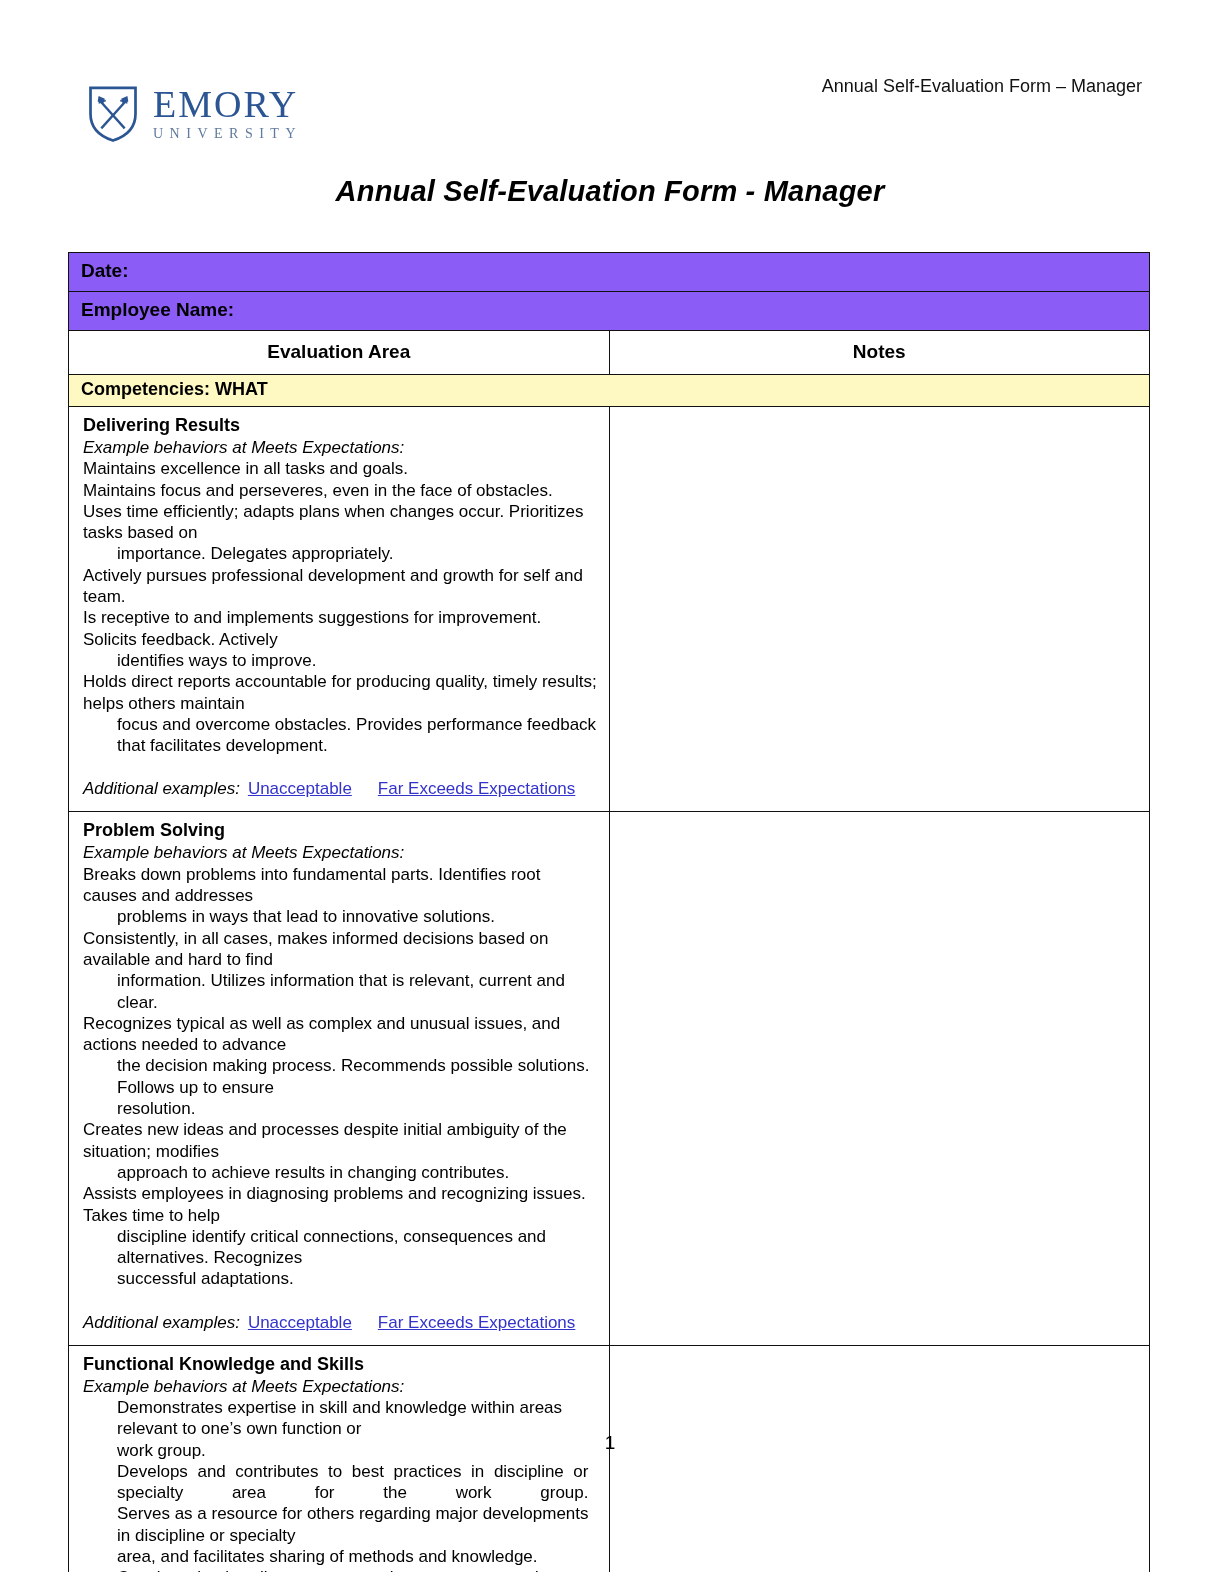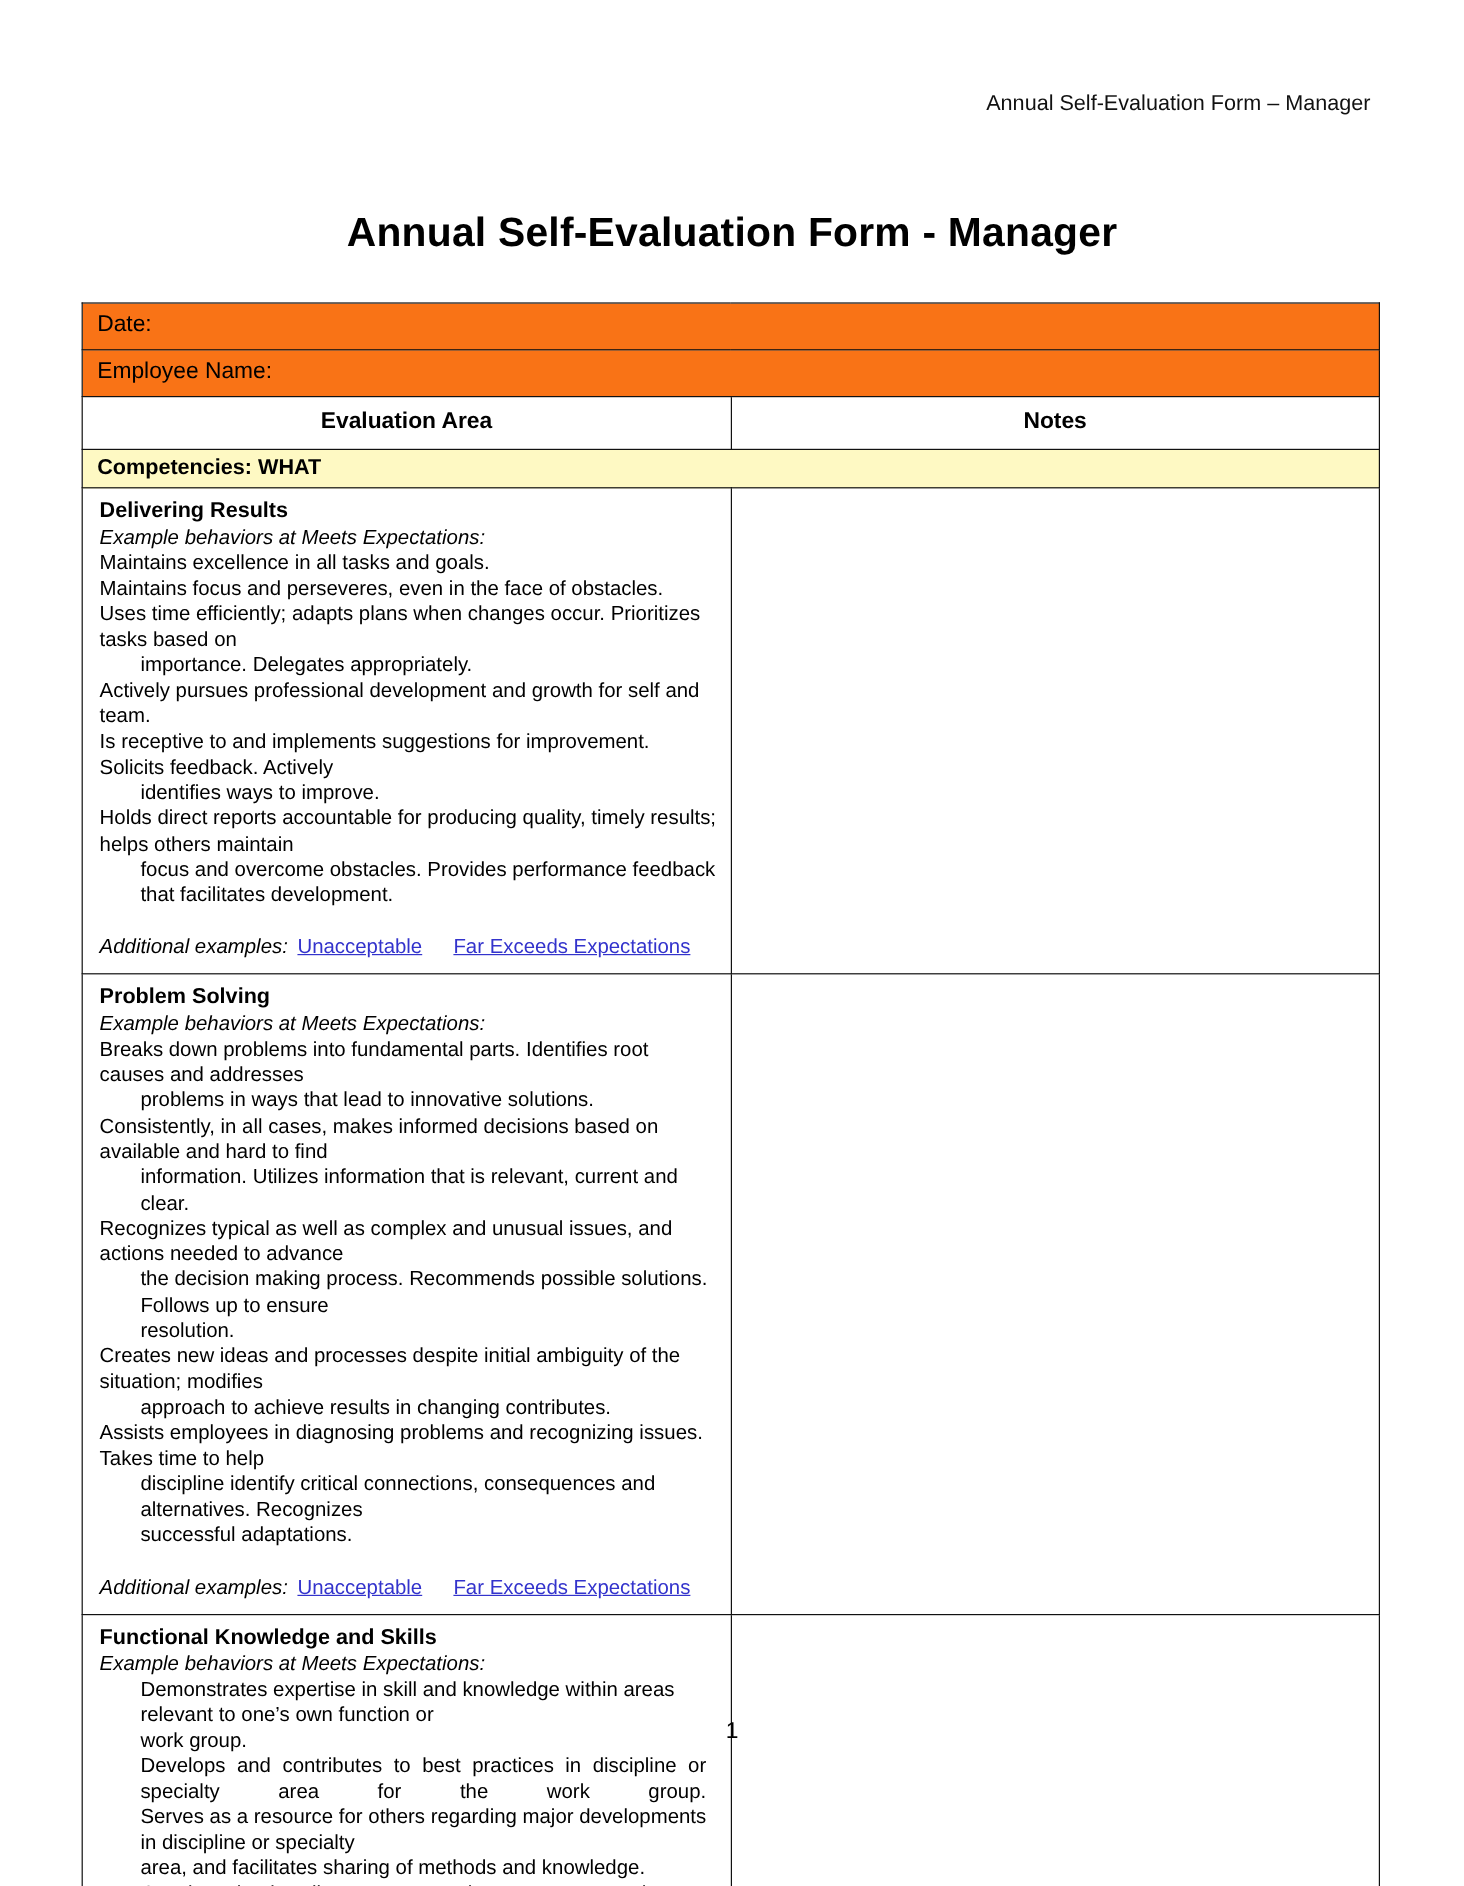--- a/index.html
+++ b/index.html
@@ -25,29 +25,29 @@
     font-family:"Liberation Serif", serif;
     font-size:38px; line-height:36px; color:#2b5693; letter-spacing:2px; font-weight:500;
   }
   .wordmark-sub {
     font-family:"Liberation Serif", serif;
     font-size:14px; color:#5f7a9e; letter-spacing:6.5px; margin-top:4px;
   }
 
   .doc-title {
     position:absolute; top:175px; left:0; width:100%;
-    text-align:center; font-size:34px; font-weight:bold; letter-spacing:0.2px;
+    text-align:center; font-size:29px; font-weight:bold; letter-spacing:0.2px;font-style:italic;
   }
 
   .tablewrap { position:absolute; top:252px; left:68px; width:1082px; }
   table.form { border-collapse:collapse; width:100%; table-layout:fixed; }
   table.form td { vertical-align:top; border:1.5px solid #111; }
 
   .row-gray td {
-    background:#f97316; font-weight:normal; font-size:19px;
+    background:#8b5cf6; font-weight:bold; font-size:19px;
     padding:7px 12px 9px 12px;
   }
   .row-employee td { border-bottom:3px solid #000; }
   .row-colhead td {
     background:#fff; font-weight:bold; font-size:19px;
     text-align:center; padding:10px 0 11px 0;
   }
   .row-comp td {
     background:#fef9c3; font-weight:bold; font-size:18px;
     padding:4px 12px 6px 12px; border-bottom:2.5px solid #000;
@@ -77,20 +77,35 @@
     text-align:center; font-size:19px;
   }
 </style>
 </head>
 <body>
 
 <div class="page">
 
   <div class="header-right">Annual Self-Evaluation Form – Manager</div>
 
+  <div class="logo">
+    <svg class="shield" viewBox="0 0 60 66" xmlns="http://www.w3.org/2000/svg">
+      <path d="M5 4 H55 V33 C55 50 42.5 58.5 30 62.5 C17.5 58.5 5 50 5 33 Z" fill="#ffffff" stroke="#2b5693" stroke-width="3"></path>
+      <line x1="17" y1="20" x2="43" y2="49" stroke="#2b5693" stroke-width="2.6"></line>
+      <line x1="43" y1="20" x2="17" y2="49" stroke="#2b5693" stroke-width="2.6"></line>
+      <path d="M14 13 l7 3 l-2 6 l-6 -3 Z" fill="#2b5693"></path>
+      <path d="M46 13 l-7 3 l2 6 l6 -3 Z" fill="#2b5693"></path>
+      <line x1="14" y1="21" x2="22" y2="18" stroke="#2b5693" stroke-width="1.6"></line>
+      <line x1="46" y1="21" x2="38" y2="18" stroke="#2b5693" stroke-width="1.6"></line>
+    </svg>
+    <div class="wordmark">
+      <div class="wordmark-name">EMORY</div>
+      <div class="wordmark-sub">UNIVERSITY</div>
+    </div>
+  </div>
 
   <div class="doc-title">Annual Self-Evaluation Form - Manager</div>
 
   <div class="tablewrap">
     <table class="form">
       <tbody>
         <tr class="row-gray">
           <td colspan="2">
             <span>Date:</span>
           </td>

